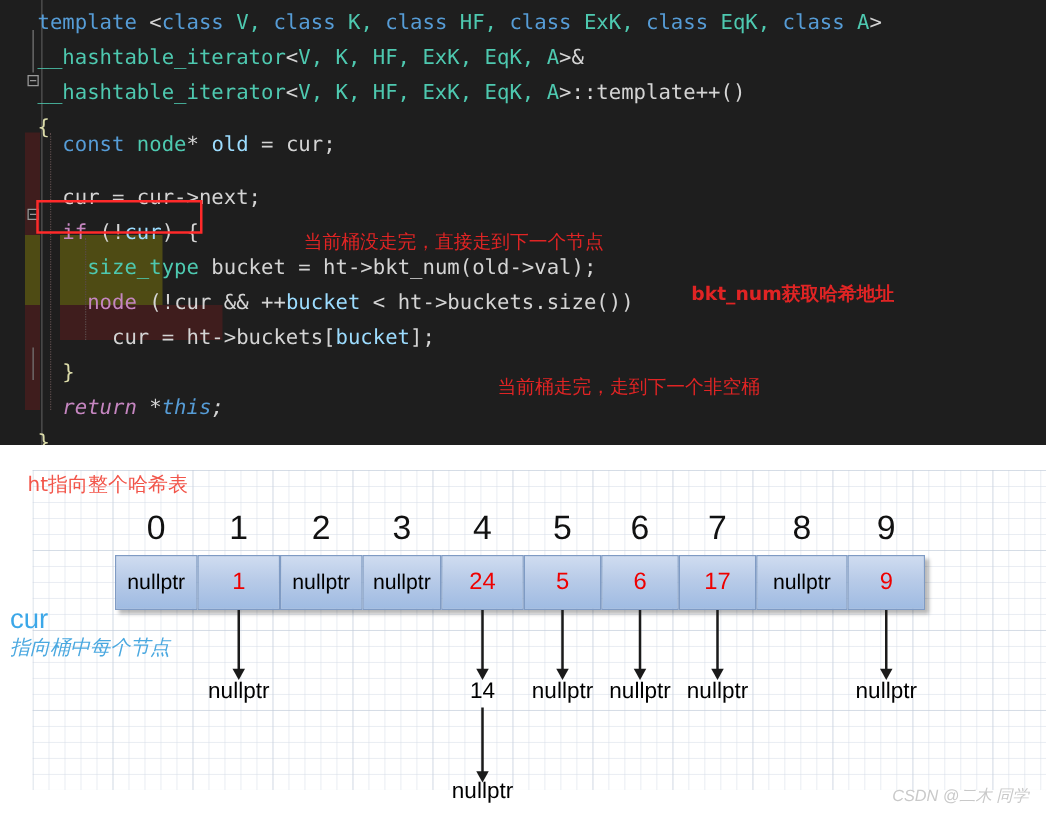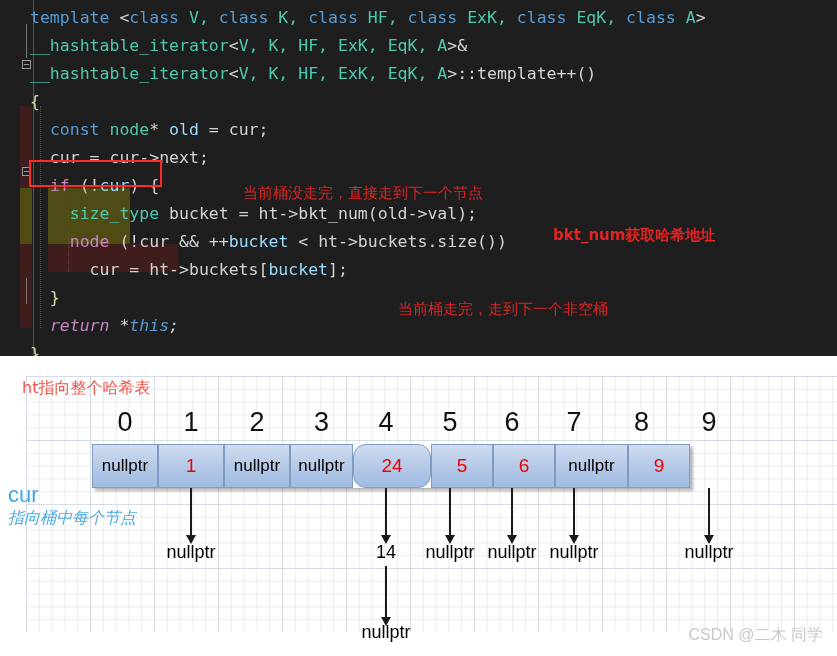--- a/index.html
+++ b/index.html
@@ -110,21 +110,21 @@
     position:absolute;width:0;height:0;
     border-left:5px solid transparent;border-right:5px solid transparent;
     border-top:9px solid #1a1a1a;
   }
   .nodelabel{
     position:absolute;text-align:center;font-size:18px;color:#000;
     white-space:nowrap;transform:translateX(-50%);
   }
   #watermark{
     position:absolute;right:14px;bottom:10px;
-    color:#c9c9c9;font-size:16px;white-space:nowrap;
+    color:#c9c9c9;font-size:13px;white-space:nowrap;font-style:italic;
   }
 </style>
 </head>
 <body>
 
 <div id="root">
 
   <div id="editor">
     <div class="vline"></div>
     <div id="gutter-markers">
@@ -143,21 +143,21 @@
         <div class="foldbox" style="left: 22px; top: 60px;"></div>
         <div class="foldbox" style="left: 22px; top: 167px;"></div>
         <div class="foldtick" style="left: 26px; top: 24px; height: 34px;"></div>
         <div class="foldtick" style="left: 26px; top: 278px; height: 26px;"></div>
       </div>
     <div id="code">
         <div class="codeline" style="top: 4px;"><span class="kw">template </span><span class="punct">&lt;</span><span class="kw">class</span><span class="type"> V, </span><span class="kw">class</span><span class="type"> K, </span><span class="kw">class</span><span class="type"> HF, </span><span class="kw">class</span><span class="type"> ExK, </span><span class="kw">class</span><span class="type"> EqK, </span><span class="kw">class</span><span class="type"> A</span><span class="punct">&gt;</span></div>
         <div class="codeline" style="top: 32px;"><span class="type">__hashtable_iterator</span><span class="punct">&lt;</span><span class="type">V, K, HF, ExK, EqK, A</span><span class="punct">&gt;&amp;</span></div>
         <div class="codeline" style="top: 60px;"><span class="type">__hashtable_iterator</span><span class="punct">&lt;</span><span class="type">V, K, HF, ExK, EqK, A</span><span class="punct">&gt;::</span><span class="plain">template++</span><span class="punct">()</span></div>
         <div class="codeline" style="top: 88px;"><span class="brace">{</span></div>
-        <div class="codeline" style="top: 116px;"><span class="plain">  </span><span class="kw">const </span><span class="type">node</span><span class="plain">* </span><span class="var">old</span><span class="plain"> = cur;</span></div>
+        <div class="codeline" style="top: 102px;"><span class="plain">  </span><span class="kw">const </span><span class="type">node</span><span class="plain">* </span><span class="var">old</span><span class="plain"> = cur;</span></div>
         <div class="codeline" style="top: 144px;"><span class="plain">  cur = cur-&gt;next;</span></div>
         <div class="codeline" style="top: 172px;"><span class="plain">  </span><span class="kwp">if</span><span class="plain"> (!</span><span class="var">cur</span><span class="plain">) {</span></div>
         <div class="codeline" style="top: 200px;"><span class="plain">    </span><span class="type">size_type</span><span class="plain"> bucket = ht-&gt;</span><span class="plain">bkt_num</span><span class="plain">(old-&gt;val);</span></div>
         <div class="codeline" style="top: 228px;"><span class="plain">    </span><span class="kwp">node</span><span class="plain"> (!cur &amp;&amp; ++</span><span class="var">bucket</span><span class="plain"> &lt; ht-&gt;buckets.size())</span></div>
         <div class="codeline" style="top: 256px;"><span class="plain">      cur = ht-&gt;buckets[</span><span class="var">bucket</span><span class="plain">];</span></div>
         <div class="codeline" style="top: 284px;"><span class="brace">  }</span></div>
         <div class="codeline" style="top: 312px; font-style: italic;"><span class="plain">  </span><span class="kwp">return</span><span class="plain"> *</span><span class="kw">this</span><span class="plain">;</span></div>
         <div class="codeline" style="top: 340px;"><span class="brace">}</span></div>
       </div>
     <div id="ifbox"></div>
@@ -188,23 +188,24 @@
         <div class="idx" style="left: 500px;">6</div>
         <div class="idx" style="left: 562px;">7</div>
         <div class="idx" style="left: 629.5px;">8</div>
         <div class="idx" style="left: 697px;">9</div>
       </div>
     <div id="table">
         <div class="cell nul" style="width: 66px;">nullptr</div>
         <div class="cell num" style="width: 66px;">1</div>
         <div class="cell nul" style="width: 66px;">nullptr</div>
         <div class="cell nul" style="width: 63px;">nullptr</div>
-        <div class="cell num" style="width: 78px; border-radius: 13px;">24</div>
+        <div class="cell num" style="width: 66px;">24</div>
         <div class="cell num" style="width: 62px;">5</div>
         <div class="cell num" style="width: 62px;">6</div>
+        <div class="cell num" style="width: 62px;">17</div>
         <div class="cell nul" style="width: 73px;">nullptr</div>
         <div class="cell num" style="width: 62px;">9</div>
       </div>
     <div id="chains">
         <div class="arrow" style="left: 190px; top: 132px; height: 48px;"></div>
         <div class="arrowhead" style="left: 186px; top: 179px;"></div>
         <div class="nodelabel" style="left: 191px; top: 186px;">nullptr</div>
         <div class="arrow" style="left: 385px; top: 132px; height: 48px;"></div>
         <div class="arrowhead" style="left: 381px; top: 179px;"></div>
         <div class="nodelabel" style="left: 386px; top: 186px;">14</div>

